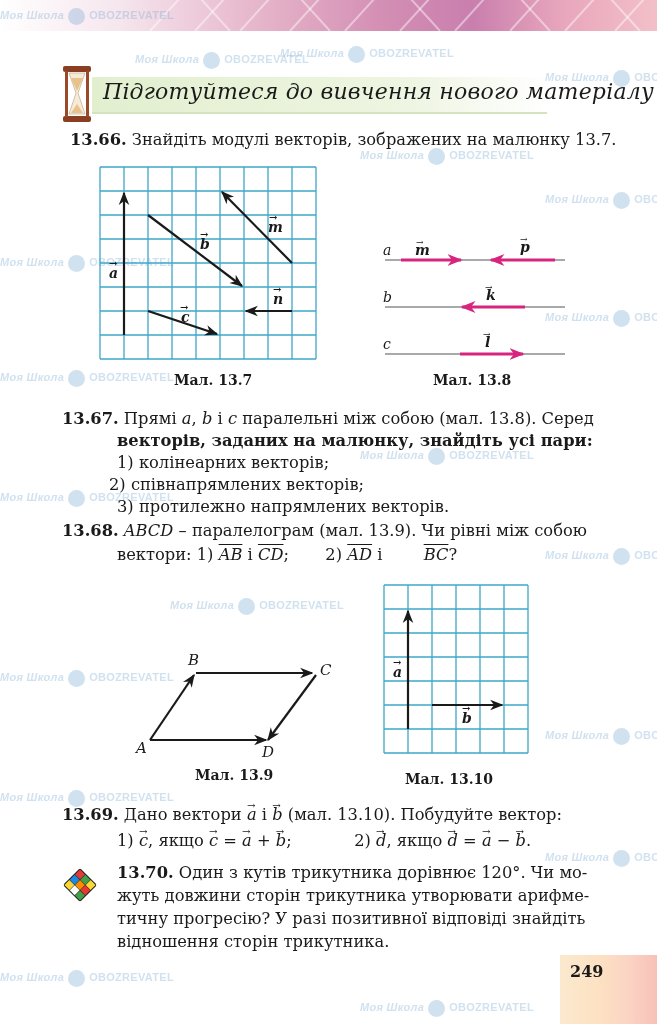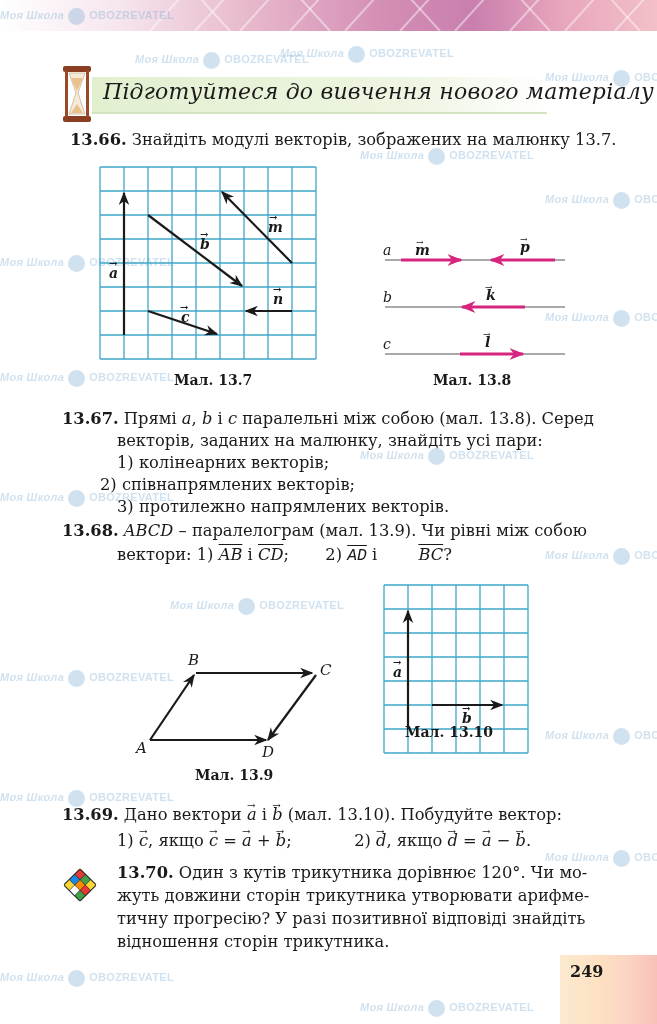--- a/index.html
+++ b/index.html
@@ -188,38 +188,38 @@
 
 <div class="p" style="left:62px;top:408px;">
   <span class="num">13.67.</span>
   <span>Прямі</span>
   <span class="it">a</span><span>,</span>
   <span class="it">b</span>
   <span>і</span>
   <span class="it">c</span>
   <span>паралельні між собою (мал. 13.8). Серед</span>
 </div>
-<div class="p" style="left:117px;top:430px;">векторів, заданих на малюнку, знайдіть усі пари:</div>
+<div class="p" style="left:117px;top:430px;font-weight:bold;">векторів, заданих на малюнку, знайдіть усі пари:</div>
 <div class="p" style="left:117px;top:452px;">1) колінеарних векторів;</div>
-<div class="p" style="left:100px;top:474px;">2) співнапрямлених векторів;</div>
+<div class="p" style="left:109px;top:474px;">2) співнапрямлених векторів;</div>
 <div class="p" style="left:117px;top:496px;">3) протилежно напрямлених векторів.</div>
 
 <div class="p" style="left:62px;top:520px;">
   <span class="num">13.68.</span>
   <span class="it">ABCD</span>
   <span>– паралелограм (мал. 13.9). Чи рівні між собою</span>
 </div>
 <div class="p" style="left:117px;top:544px;">
   <span>вектори: 1)</span>
   <span class="it" style="text-decoration: overline;">AB</span>
   <span>і</span>
   <span class="it" style="text-decoration: overline;">CD</span><span>;</span>
   <span style="display:inline-block;width:26px;"></span>
   <span>2)</span>
-  <span class="it" style="text-decoration: overline; font-family: Liberation Mono, monospace;">AD</span>
+  <span class="it" style="text-decoration: overline;">AD</span>
   <span>і</span>
   <span class="it" style="text-decoration: overline; margin-left: 36px;">BC</span><span>?</span>
 </div>
 
 <svg class="fig" style="left:130px;top:645px;" width="220" height="120" viewBox="0 0 220 120">
   <defs>
     <marker id="ah9" viewBox="0 0 10 10" refX="9" refY="5" markerWidth="6" markerHeight="6" orient="auto-start-reverse">
       <path d="M0 1 L10 5 L0 9 L3 5 Z" fill="#1a1a1a"></path>
     </marker>
   </defs>
@@ -265,21 +265,21 @@
     <line x1="25" y1="146" x2="25" y2="28"></line>
     <line x1="49" y1="122" x2="119" y2="122"></line>
   </g>
   <g font-family="DejaVu Serif, serif" font-style="italic" font-weight="bold" font-size="14" fill="#1a1a1a">
     <text x="10" y="94">a</text>
       <text x="10" y="83" font-size="10">→</text>
     <text x="79" y="140">b</text>
       <text x="79" y="129" font-size="10">→</text>
   </g>
 </svg>
-<div class="caption" style="left:405px;top:724px;">Мал. 13.10</div>
+<div class="caption" style="left:405px;top:771px;">Мал. 13.10</div>
 
 <div class="p" style="left:62px;top:804px;">
   <span class="num">13.69.</span>
   <span>Дано вектори</span>
   <span class="it" style="position:relative;"><span>a</span><span style="position:absolute;left:0;top:-10px;font-size:10px;">→</span></span>
   <span>і</span>
   <span class="it" style="position:relative;"><span>b</span><span style="position:absolute;left:0;top:-10px;font-size:10px;">→</span></span>
   <span>(мал. 13.10). Побудуйте вектор:</span>
 </div>
 <div class="p" style="left:117px;top:830px;">

